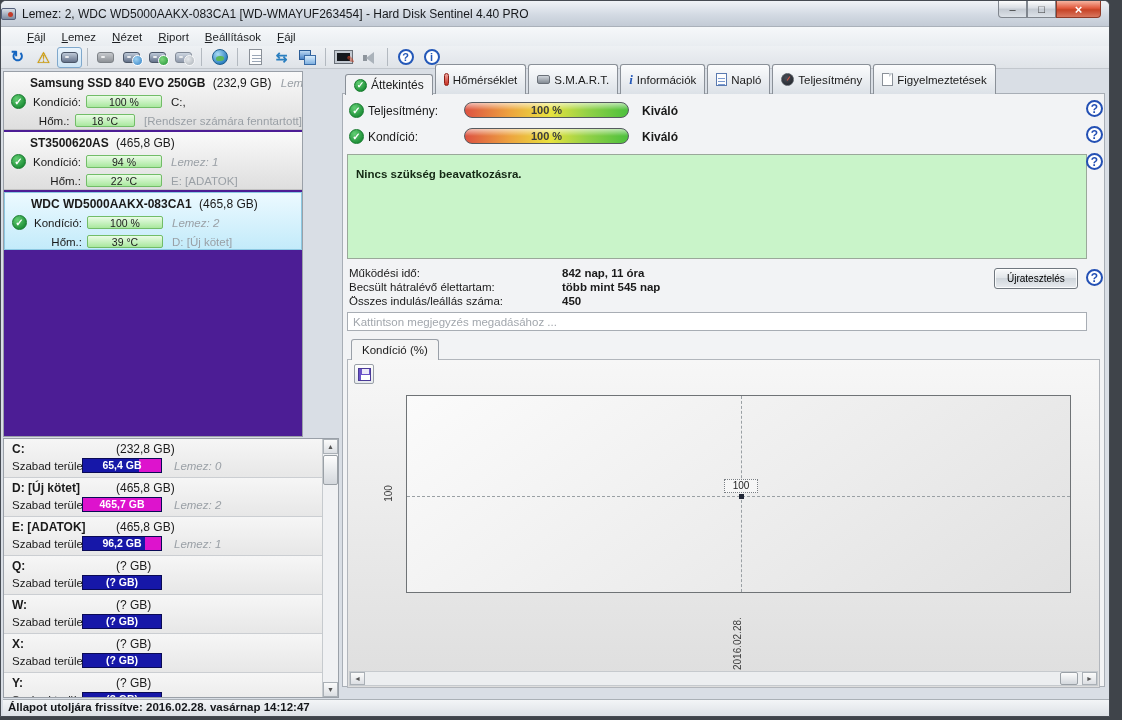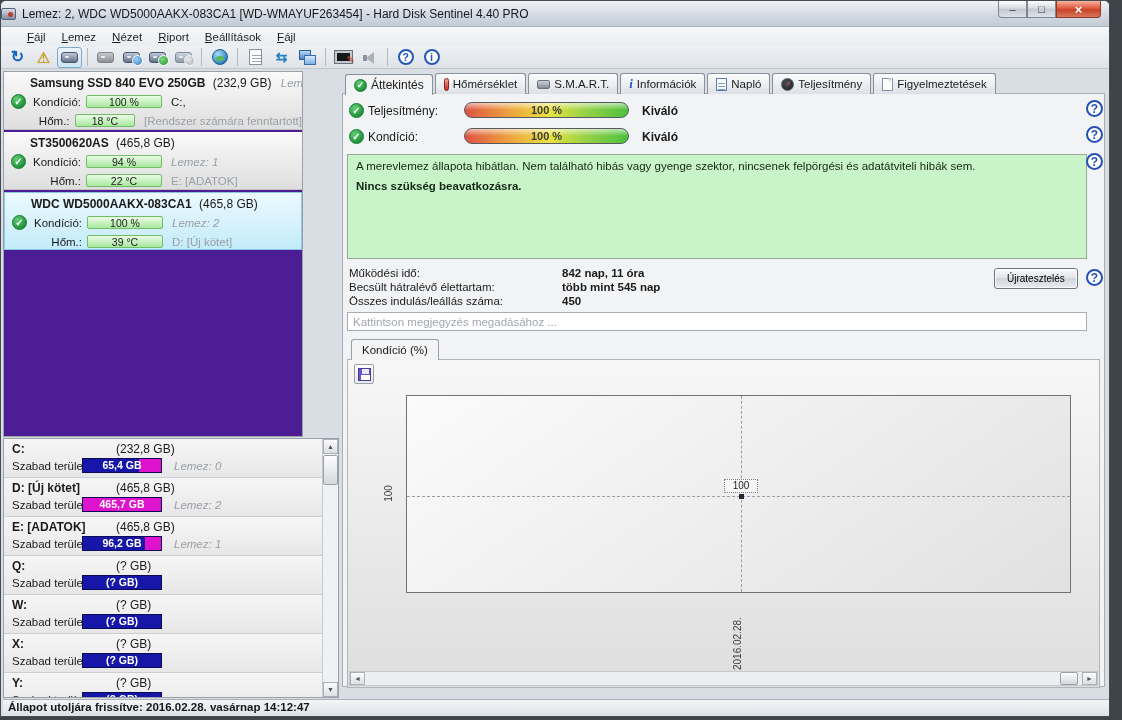--- a/index.html
+++ b/index.html
@@ -97,21 +97,21 @@
   .free-text { position:absolute; inset:0; text-align:center; color:#fff; font-weight:bold; font-size:10.5px; line-height:13px; }
   .p-tag { position:absolute; left:170px; top:21px; font-size:11.5px; color:#9aa0a6; font-style:italic; }
   .vscroll { position:absolute; right:0; top:0; bottom:0; width:16px; background:#f0f1f3; border-left:1px solid #c6cace; }
   .sbtn { position:absolute; left:0; width:15px; height:15px; background:linear-gradient(#fbfbfb,#dcdfe3); border:1px solid #aab0b6;
     font-size:7px; color:#555; display:flex; align-items:center; justify-content:center; }
   .sthumb { position:absolute; left:0; width:15px; background:linear-gradient(#fdfdfd,#d4d8dd); border:1px solid #9aa0a6; border-radius:2px; }
 
   
   .main-panel { position:absolute; left:341px; top:92px; width:763px; height:594px; background:#f2f3f5; border:1px solid #a8aeb6; z-index:1; }
   .tabs { position:absolute; left:344px; top:72px; height:21px; display:flex; align-items:flex-end; z-index:3; }
-  .tab { display:inline-flex; align-items:center; gap:4px; padding:0 8px; height:21px;
+  .tab { display:inline-flex; align-items:center; gap:4px; padding:0 8px; height:30px;
     border:1px solid #8a9098; border-bottom:none; border-radius:3px 3px 0 0;
     background:linear-gradient(#fbfcfd,#dce1e7); margin-right:2px; font-size:11.5px; white-space:nowrap; }
   .tab.selected { height:21px; background:#f2f3f5; margin-bottom:-1px; font-size:12px; }
   .t-check { width:13px; height:13px; border-radius:50%; background:radial-gradient(circle at 35% 30%, #63cf74, #1e8f38 75%); border:1px solid #157a2c;
     color:#fff; font-size:9px; font-weight:bold; display:flex; align-items:center; justify-content:center; }
   .t-thermo { width:5px; height:13px; border-radius:3px; background:linear-gradient(#f0a6a0,#c62b1e); border:1px solid #8e1e14; position:relative; }
   .t-smart { width:13px; height:9px; border-radius:2px; background:linear-gradient(#cfd4da,#848b94); border:1px solid #6a7078; }
   .t-info { font-family:"Liberation Serif", serif; font-weight:bold; font-style:italic; color:#2458b8; font-size:13px; }
   .t-doc { width:11px; height:13px; background:#fdfdfd; border:1px solid #5a7ab0;
     background-image:repeating-linear-gradient(#fdfdfd 0 2px, #7a9ad0 2px 3px); background-size:7px 100%; background-repeat:no-repeat; background-position:1px 2px; }
@@ -423,21 +423,20 @@
     <span class="rate-label" style="left:25px;top:10px">Teljesítmény:</span>
     <span class="grad-bar" style="left:121px;top:8px">100 %</span>
     <span class="rating" style="left:299px;top:10px">Kiváló</span>
 
     <span class="chk row-icon" style="top:35px">✓</span>
     <span class="rate-label" style="left:25px;top:36px">Kondíció:</span>
     <span class="grad-bar" style="left:121px;top:34px">100 %</span>
     <span class="rating" style="left:299px;top:36px">Kiváló</span>
 
     <div class="health-box">
-      <div class="health-line1">A merevlemez állapota hibátlan. Nem található hibás vagy gyenge szektor, nincsenek felpörgési és adatátviteli hibák sem.</div>
       <div class="health-line2">Nincs szükség beavatkozásra.</div>
     </div>
 
     <span class="info-label" style="top:173px">Működési idő:</span>
     <span class="info-value" style="top:173px">842 nap, 11 óra</span>
     <span class="info-label" style="top:187px">Becsült hátralévő élettartam:</span>
     <span class="info-value" style="top:187px">több mint 545 nap</span>
     <span class="info-label" style="top:201px">Összes indulás/leállás száma:</span>
     <span class="info-value" style="top:201px">450</span>
 

